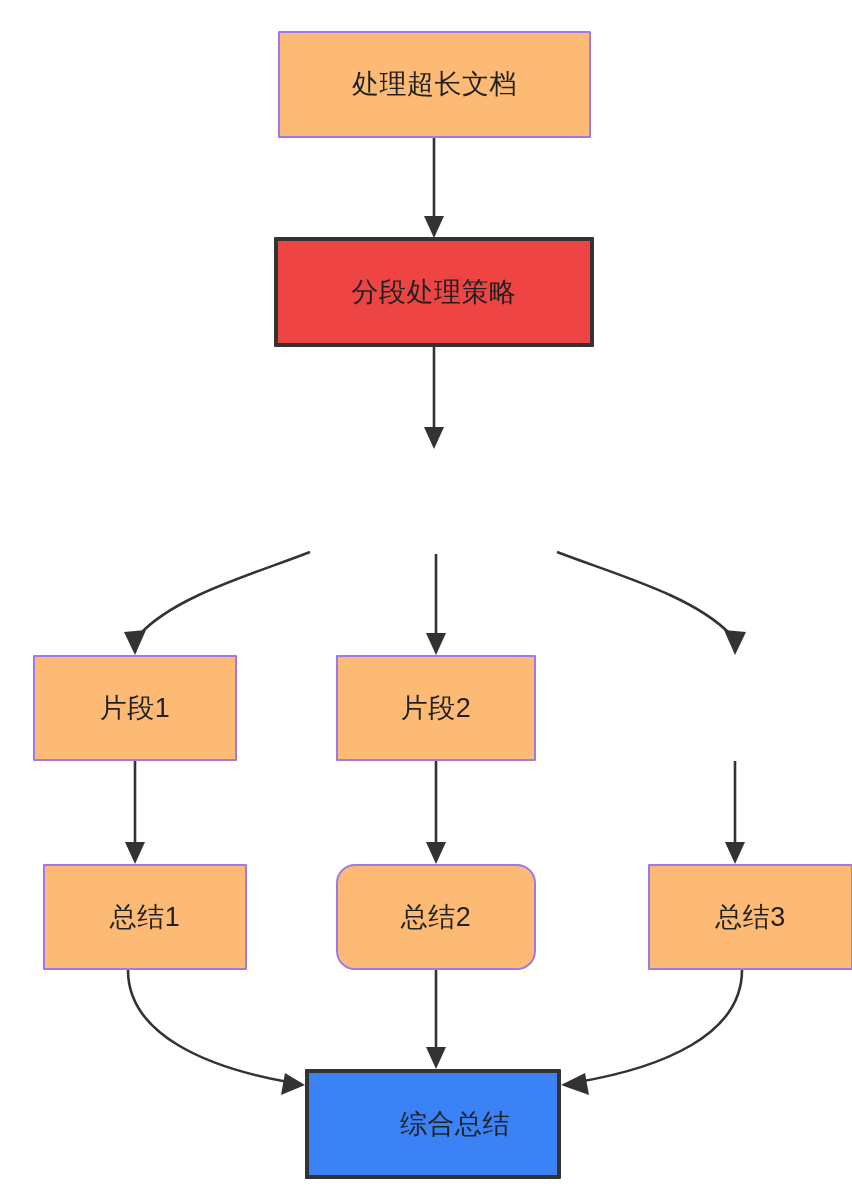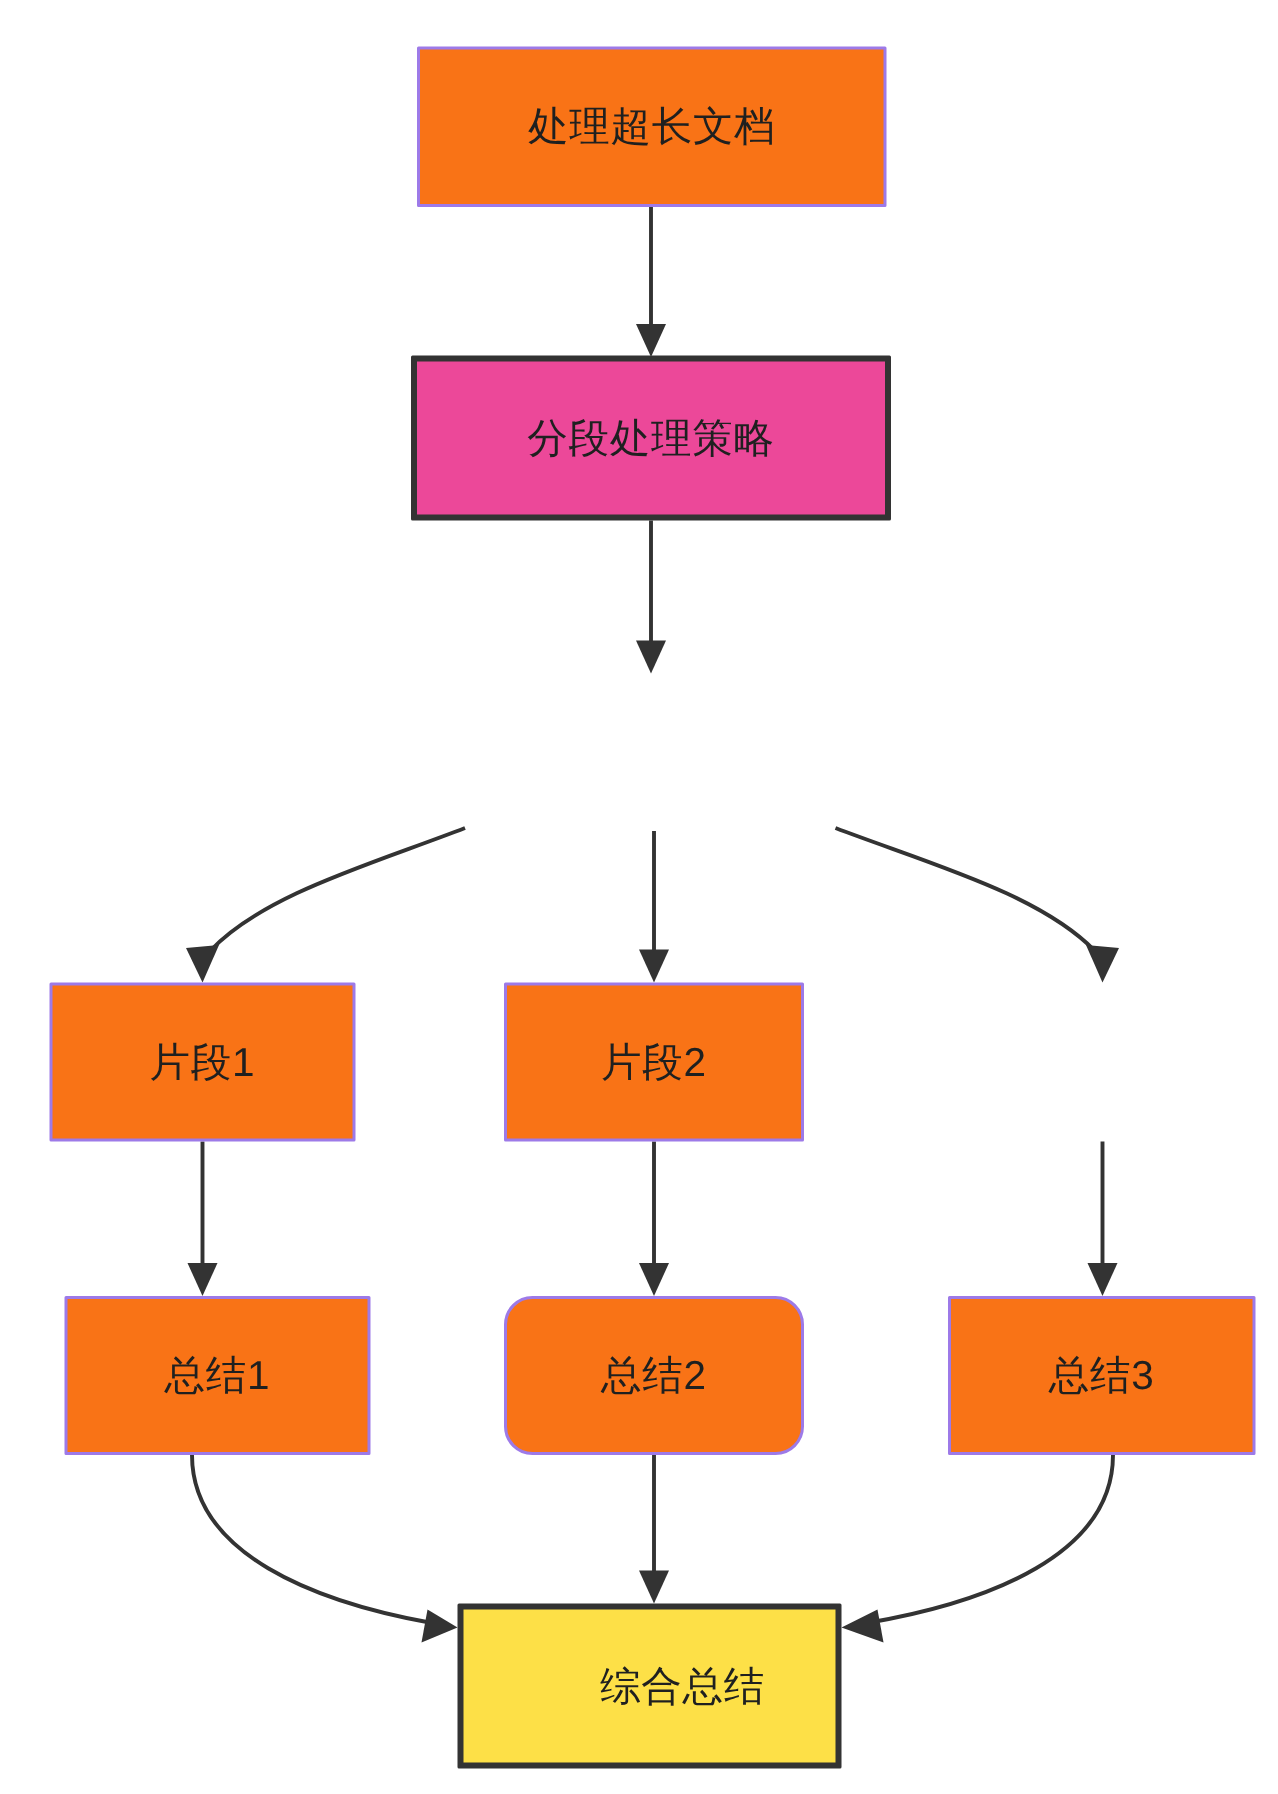--- a/index.html
+++ b/index.html
@@ -36,35 +36,35 @@
     fill: #333333;
     stroke: none;
   }
   .node {
     position: absolute;
     box-sizing: border-box;
     display: flex;
     align-items: center;
     justify-content: center;
     text-align: center;
-    background: #f97316;
+    background: #fdba74;
     border: 2px solid #9d7ae8;
     border-radius: 1px;
     color: #1f2020;
     font-size: 27px;
     line-height: 1.2;
     letter-spacing: 0.5px;
     z-index: 2;
   }
   .node.node-emphasis {
-    background: #ec4899;
+    background: #ef4444;
     border: 4px solid #333333;
   }
   .node.node-result {
-    background: #fde047;
+    background: #3b82f6;
     border: 4px solid #333333;
     padding-left: 44px;
   }
   .node-label {
     display: block;
     white-space: nowrap;
   }
 </style>
 </head>
 <body>
@@ -148,21 +148,21 @@
 
 
   <div class="node" id="node-n7" style="left:33px; top:864px; width:204px; height:106px;margin-left:10px;">
     <span class="node-label">总结1</span>
   </div>
 
   <div class="node" id="node-n8" style="left:336px; top:864px; width:200px; height:106px;border-radius:19px;">
     <span class="node-label">总结2</span>
   </div>
 
-  <div class="node" id="node-n9" style="left:632px; top:864px; width:205px; height:106px;">
+  <div class="node" id="node-n9" style="left:648px; top:864px; width:205px; height:106px;">
     <span class="node-label">总结3</span>
   </div>
 
   <div class="node node-result" id="node-n10" style="left:305px; top:1069px; width:256px; height:110px;">
     <span class="node-label">综合总结</span>
   </div>
 
 </div>
 
 </body></html>

